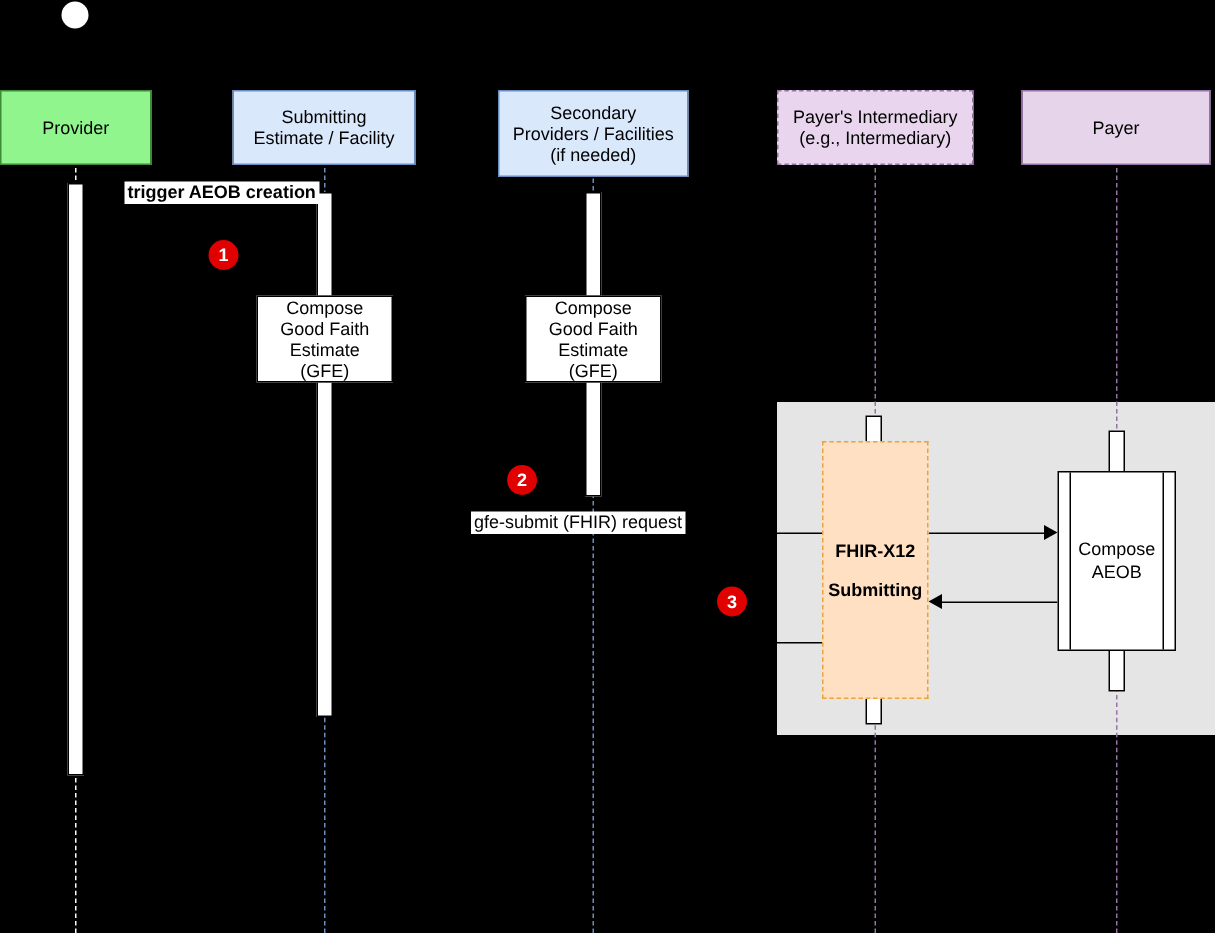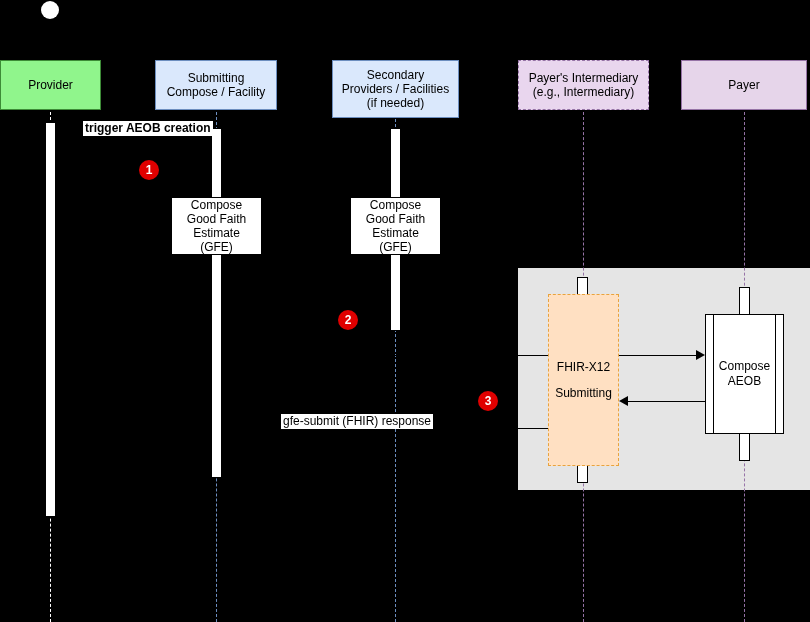--- a/index.html
+++ b/index.html
@@ -174,21 +174,21 @@
   <div class="abs lifeline ll-purple" style="left:583px; top:112px; height:510px;"></div>
 
   <div class="abs lifeline ll-purple" style="left:744px; top:112px; height:510px;"></div>
 
   <div class="abs participant p-green" style="left:0px; top:60px; width:101px; height:50px;">
     <span>Provider</span>
   </div>
 
   <div class="abs participant p-blue" style="left:155px; top:60px; width:122px; height:50px; flex-direction:column;">
     <span>Submitting</span>
-    <span>Compose / Facility</span>
+    <span>Estimate / Facility</span>
   </div>
 
   <div class="abs participant p-blue" style="left:332px; top:60px; width:127px; height:58px; flex-direction:column;">
     <span>Secondary</span>
     <span>Providers / Facilities</span>
     <span>(if needed)</span>
   </div>
 
   <div class="abs participant p-purple-dash" style="left:518px; top:60px; width:131px; height:50px; flex-direction:column;">
     <span>Payer's Intermediary</span>
@@ -224,40 +224,40 @@
     <span>(GFE)</span>
   </div>
 
   <div class="abs actbox" style="left:350px; top:197px; width:91px; height:58px; flex-direction:column;">
     <span>Compose</span>
     <span>Good Faith</span>
     <span>Estimate</span>
     <span>(GFE)</span>
   </div>
 
-  <div class="abs translator" style="left:548px; top:294px; width:71px; height:172px;">
+  <div class="abs translator" style="left:548px; top:294px; width:71px; height:172px;font-weight:bold;">
     <span>FHIR-X12</span>
     <span>Submitting</span>
   </div>
 
   <div class="abs processbox" style="left:705px; top:314px; width:79px; height:120px; flex-direction:column;">
     <span>Compose</span>
     <span>AEOB</span>
   </div>
 
   <div class="abs msg-line" style="left:56px; top:128px; width:155px;"></div>
   <div class="abs msg-head right" style="left:202px; top:123px;"></div>
   <div class="abs msg-label" style="left:83px; top:121px;font-weight:bold;">trigger AEOB creation</div>
 
   <div class="abs msg-line" style="left:222px; top:355px; width:347px;"></div>
   <div class="abs msg-head right" style="left:560px; top:350px;"></div>
+  <div class="abs msg-label" style="left:314px; top:341px;">gfe-submit (FHIR) request</div>
 
   <div class="abs msg-line" style="left:222px; top:428px; width:347px;"></div>
   <div class="abs msg-head left" style="left:222px; top:423px;"></div>
-  <div class="abs msg-label" style="left:281px; top:414px;">gfe-submit (FHIR) response</div>
 
   <div class="abs msg-line" style="left:619px; top:355px; width:77px;"></div>
   <div class="abs msg-head right" style="left:696px; top:350px;"></div>
 
   <div class="abs msg-line" style="left:628px; top:401px; width:77px;"></div>
   <div class="abs msg-head left" style="left:619px; top:396px;"></div>
 
   <div class="abs badge" style="left:139px; top:160px; width:20px; height:20px;">
     <span>1</span>
   </div>

